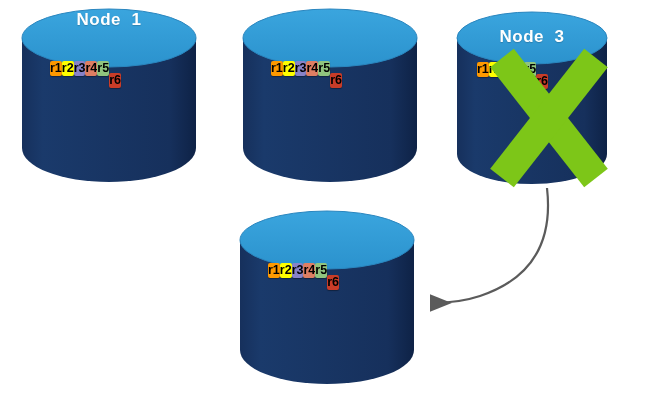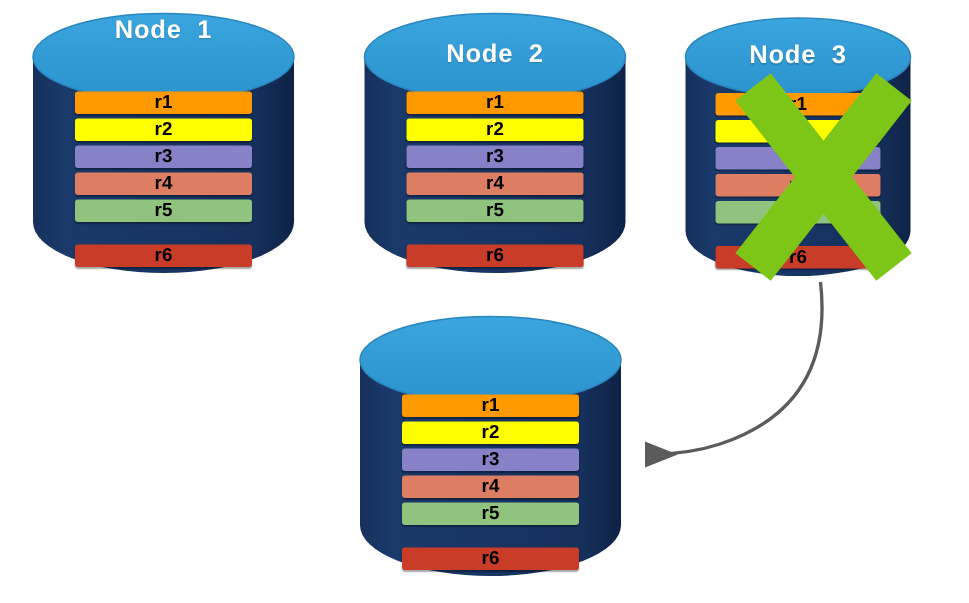--- a/index.html
+++ b/index.html
@@ -37,21 +37,21 @@
     font-weight: bold;
     font-size: 17px;
     letter-spacing: 0.5px;
     white-space: pre;
     text-shadow: 0 1px 1px rgba(0,0,0,0.18);
     pointer-events: none;
   }
   .rows {
     position: absolute;
     display: flex;
-    flex-direction: column;
+    flex-direction: row;
   }
   .row-bar {
     height: 15px;
     border-radius: 2px;
     color: #000000;
     font-weight: bold;
     font-size: 12.5px;
     line-height: 15px;
     text-align: center;
     margin-bottom: 3px;
@@ -102,21 +102,20 @@
       <div class="row-bar" style="background:#90c47e;">r5</div>
       <div class="row-bar" style="background:#c93c28;">r6</div>
     </div>
   </div>
 
   <div class="node" style="left:243px; top:8px; width:174px; height:176px;">
     <svg class="node-svg" width="174" height="176" viewBox="0 0 174 176">
       <path d="M0,30 L0,140 A87,34 0 0 0 174,140 L174,30 Z" fill="url(#bodyGrad1)"></path>
       <ellipse cx="87" cy="30" rx="87" ry="29" fill="url(#topGrad1)" stroke="#2a86bf" stroke-width="1"></ellipse>
     </svg>
-    <div class="node-title" style="top:18px;">Node  2</div>
     <div class="rows" style="left:28px; top:53px; width:118px;">
       <div class="row-bar" style="background:#ff9900;">r1</div>
       <div class="row-bar" style="background:#ffff00;">r2</div>
       <div class="row-bar" style="background:#8782c8;">r3</div>
       <div class="row-bar" style="background:#dd7e63;">r4</div>
       <div class="row-bar" style="background:#90c47e;">r5</div>
       <div class="row-bar" style="background:#c93c28;">r6</div>
     </div>
   </div>
 

